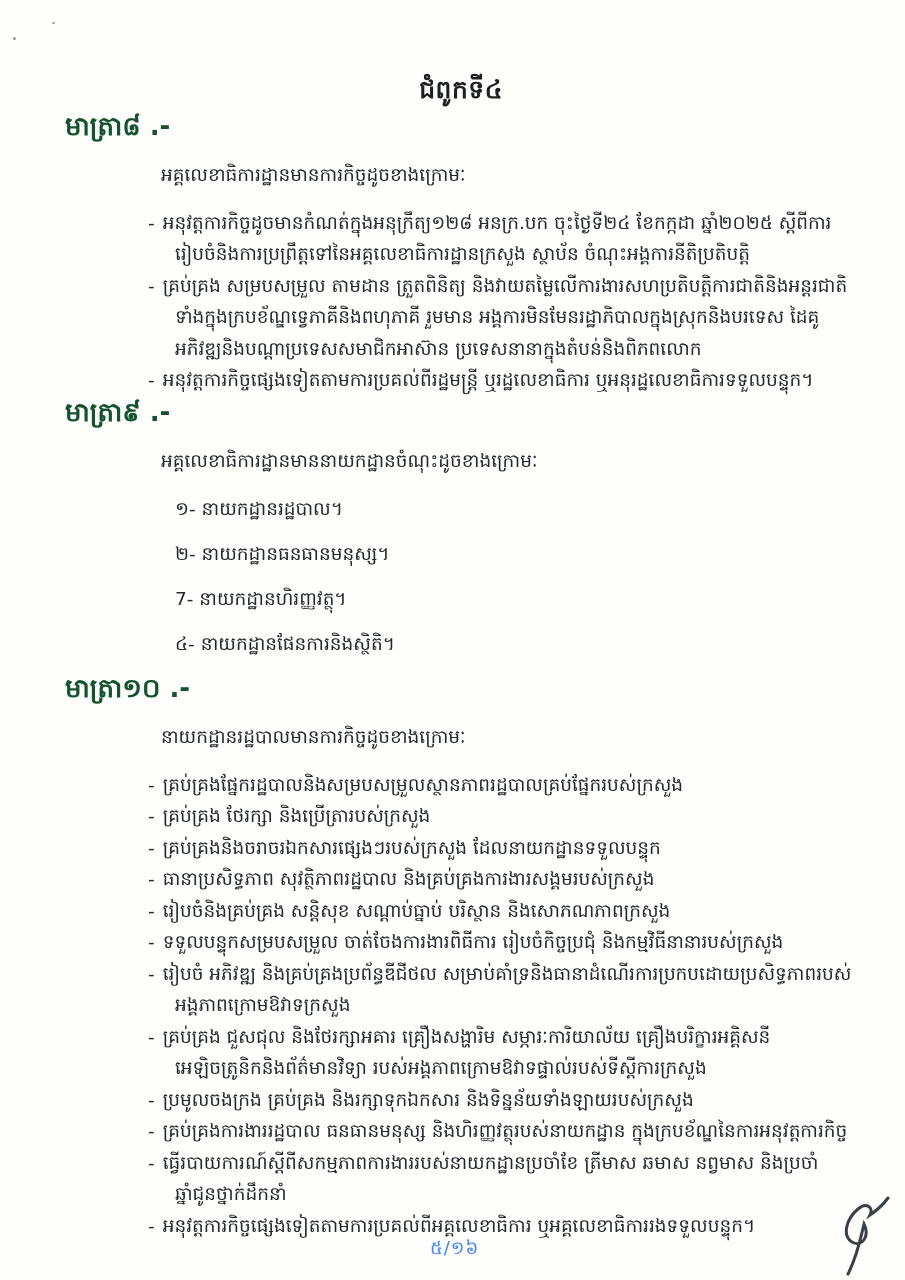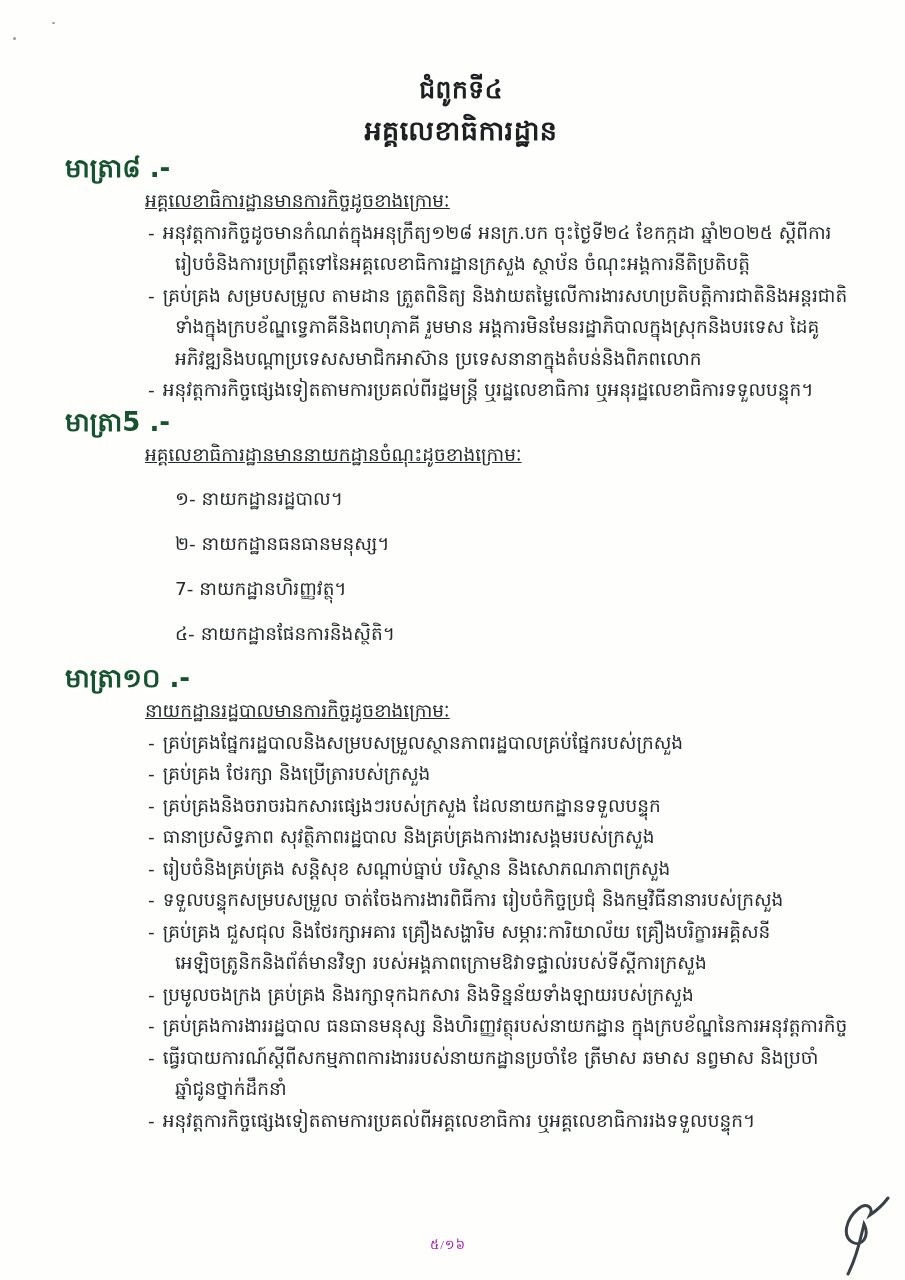--- a/index.html
+++ b/index.html
@@ -39,48 +39,46 @@
   }
   .article { margin: 0; }
   .article-heading {
     margin: 0;
     font-size: 26px;
     font-weight: 700;
     color: #14532d;
     line-height: 33px;
   }
   .intro {
-    margin: 0;
+    margin: 16px;
     padding-left: 80px;
     font-size: 18.5px;
     line-height: 31.5px;
-    text-decoration: underline;
   }
   .bullet {
     margin: 0;
     padding-left: 110px;
     text-indent: -27px;
     font-size: 18.5px;
     line-height: 31.5px;
   }
   .bullet .dash { margin-right: 8px; }
   .numbered {
     margin: 12px 0;
     padding-left: 110px;
     font-size: 18.5px;
     line-height: 33px;
   }
   .footer-pagenum {
     position: absolute;
     left: 430px;
     top: 1236px;
-    font-size: 13px;
-    color: #a21caf;
+    font-size: 18px;
+    color: #3b82f6;
     letter-spacing: 1px;
-    font-family: Liberation Serif, serif;
   }
   .signature {
     position: absolute;
     left: 818px;
     top: 1192px;
     width: 80px;
     height: 86px;
   }
   .speck {
     position: absolute;
@@ -93,47 +91,47 @@
 </head>
 <body>
 
 <div class="page">
   <span class="speck s1"></span>
   <span class="speck s2"></span>
 
   <div class="content">
     <div class="doc-title">
       <div class="line1">ជំពូកទី៤</div>
-      <div class="line2">អគ្គលេខាធិការដ្ឋាន</div>
     </div>
     <div id="articles-root">
         <section class="article">
           <h2 class="article-heading">មាត្រា៨ .-</h2>
           <p class="intro">អគ្គលេខាធិការដ្ឋានមានការកិច្ចដូចខាងក្រោមៈ</p>
           <p class="bullet"><span class="dash">-</span>អនុវត្តការកិច្ចដូចមានកំណត់ក្នុងអនុក្រឹត្យ១២៨ អនក្រ.បក ចុះថ្ងៃទី២៤ ខែកក្កដា ឆ្នាំ២០២៥ ស្តីពីការរៀបចំនិងការប្រព្រឹត្តទៅនៃអគ្គលេខាធិការដ្ឋានក្រសួង ស្ថាប័ន ចំណុះអង្គការនីតិប្រតិបត្តិ</p>
           <p class="bullet"><span class="dash">-</span>គ្រប់គ្រង សម្របសម្រួល តាមដាន ត្រួតពិនិត្យ និងវាយតម្លៃលើការងារសហប្រតិបត្តិការជាតិនិងអន្តរជាតិ ទាំងក្នុងក្របខ័ណ្ឌទ្វេភាគីនិងពហុភាគី រួមមាន អង្គការមិនមែនរដ្ឋាភិបាលក្នុងស្រុកនិងបរទេស ដៃគូអភិវឌ្ឍនិងបណ្តាប្រទេសសមាជិកអាស៊ាន ប្រទេសនានាក្នុងតំបន់និងពិភពលោក</p>
           <p class="bullet"><span class="dash">-</span>អនុវត្តការកិច្ចផ្សេងទៀតតាមការប្រគល់ពីរដ្ឋមន្ត្រី ឬរដ្ឋលេខាធិការ ឬអនុរដ្ឋលេខាធិការទទួលបន្ទុក។</p>
         </section>
         <section class="article">
-          <h2 class="article-heading">មាត្រា5 .-</h2>
+          <h2 class="article-heading">មាត្រា៩ .-</h2>
           <p class="intro">អគ្គលេខាធិការដ្ឋានមាននាយកដ្ឋានចំណុះដូចខាងក្រោមៈ</p>
           <p class="numbered">១- នាយកដ្ឋានរដ្ឋបាល។</p>
           <p class="numbered">២- នាយកដ្ឋានធនធានមនុស្ស។</p>
           <p class="numbered">7- នាយកដ្ឋានហិរញ្ញវត្ថុ។</p>
           <p class="numbered">៤- នាយកដ្ឋានផែនការនិងស្ថិតិ។</p>
         </section>
         <section class="article">
           <h2 class="article-heading">មាត្រា១០ .-</h2>
           <p class="intro">នាយកដ្ឋានរដ្ឋបាលមានការកិច្ចដូចខាងក្រោមៈ</p>
           <p class="bullet"><span class="dash">-</span>គ្រប់គ្រងផ្នែករដ្ឋបាលនិងសម្របសម្រួលស្ថានភាពរដ្ឋបាលគ្រប់ផ្នែករបស់ក្រសួង</p>
           <p class="bullet"><span class="dash">-</span>គ្រប់គ្រង ថែរក្សា និងប្រើត្រារបស់ក្រសួង</p>
           <p class="bullet"><span class="dash">-</span>គ្រប់គ្រងនិងចរាចរឯកសារផ្សេងៗរបស់ក្រសួង ដែលនាយកដ្ឋានទទួលបន្ទុក</p>
           <p class="bullet"><span class="dash">-</span>ធានាប្រសិទ្ធភាព សុវត្ថិភាពរដ្ឋបាល និងគ្រប់គ្រងការងារសង្គមរបស់ក្រសួង</p>
           <p class="bullet"><span class="dash">-</span>រៀបចំនិងគ្រប់គ្រង សន្តិសុខ សណ្តាប់ធ្នាប់ បរិស្ថាន និងសោភណភាពក្រសួង</p>
           <p class="bullet"><span class="dash">-</span>ទទួលបន្ទុកសម្របសម្រួល ចាត់ចែងការងារពិធីការ រៀបចំកិច្ចប្រជុំ និងកម្មវិធីនានារបស់ក្រសួង</p>
+          <p class="bullet"><span class="dash">-</span>រៀបចំ អភិវឌ្ឍ និងគ្រប់គ្រងប្រព័ន្ធឌីជីថល សម្រាប់គាំទ្រនិងធានាដំណើរការប្រកបដោយប្រសិទ្ធភាពរបស់អង្គភាពក្រោមឱវាទក្រសួង</p>
           <p class="bullet"><span class="dash">-</span>គ្រប់គ្រង ជួសជុល និងថែរក្សាអគារ គ្រឿងសង្ហារិម សម្ភារៈការិយាល័យ គ្រឿងបរិក្ខារអគ្គិសនី អេឡិចត្រូនិកនិងព័ត៌មានវិទ្យា របស់អង្គភាពក្រោមឱវាទផ្ទាល់របស់ទីស្តីការក្រសួង</p>
           <p class="bullet"><span class="dash">-</span>ប្រមូលចងក្រង គ្រប់គ្រង និងរក្សាទុកឯកសារ និងទិន្នន័យទាំងឡាយរបស់ក្រសួង</p>
           <p class="bullet"><span class="dash">-</span>គ្រប់គ្រងការងាររដ្ឋបាល ធនធានមនុស្ស និងហិរញ្ញវត្ថុរបស់នាយកដ្ឋាន ក្នុងក្របខ័ណ្ឌនៃការអនុវត្តការកិច្ច</p>
           <p class="bullet"><span class="dash">-</span>ធ្វើរបាយការណ៍ស្តីពីសកម្មភាពការងាររបស់នាយកដ្ឋានប្រចាំខែ ត្រីមាស ឆមាស នព្វមាស និងប្រចាំឆ្នាំជូនថ្នាក់ដឹកនាំ</p>
           <p class="bullet"><span class="dash">-</span>អនុវត្តការកិច្ចផ្សេងទៀតតាមការប្រគល់ពីអគ្គលេខាធិការ ឬអគ្គលេខាធិការរងទទួលបន្ទុក។</p>
         </section>
       </div>
   </div>
 
   <div class="footer-pagenum">៥/១៦</div>

